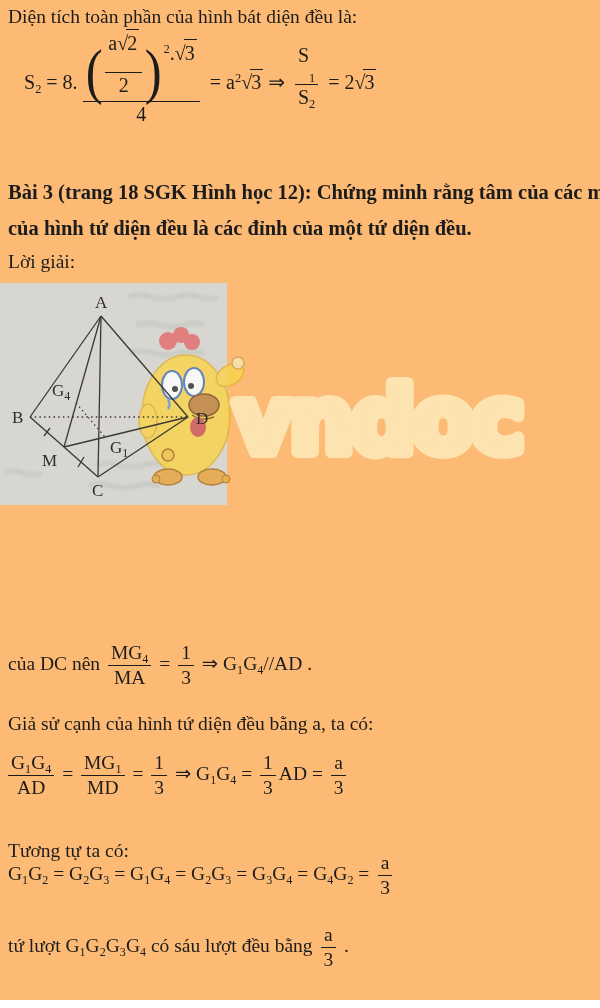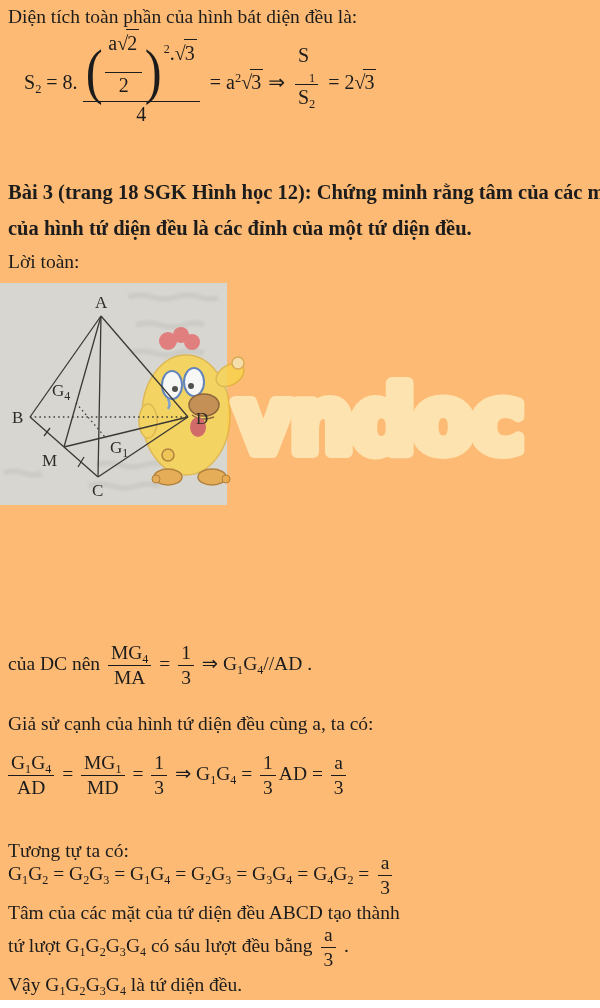--- a/index.html
+++ b/index.html
@@ -71,21 +71,21 @@
       </span><span class="mt"> = 2</span><span class="sqrt">
         <span class="v">√</span>
         <span class="rd">3</span>
       </span></div>
 
   <div class="abs heading" style="left:8px;top:174px">
     <div>Bài 3 (trang 18 SGK Hình học 12): Chứng minh rằng tâm của các mặt</div>
     <div>của hình tứ diện đều là các đỉnh của một tứ diện đều.</div>
   </div>
 
-  <div class="abs txt" style="left:8px;top:251px">Lời toàn:</div>
+  <div class="abs txt" style="left:8px;top:251px">Lời giải:</div>
 
   <div class="abs figure" style="left:0;top:283px">
     <svg width="252" height="225" viewBox="0 0 252 225">
       <defs>
         <filter id="gblur" x="-20%" y="-20%" width="140%" height="140%">
           <feGaussianBlur stdDeviation="1.3"></feGaussianBlur>
         </filter>
       </defs>
 
       <g stroke="#b3b7ae" stroke-width="6" fill="none" opacity="0.30" filter="url(#gblur)">
@@ -154,21 +154,21 @@
 
 
   <div class="abs math-line" style="left:8px;top:641px"><span class="mt">của DC nên </span><span class="frac">
         <span class="num"><span class="mt">MG</span><sub>4</sub></span>
         <span class="den"><span class="mt">MA</span></span>
       </span><span class="mt"> = </span><span class="frac">
         <span class="num"><span class="mt">1</span></span>
         <span class="den"><span class="mt">3</span></span>
       </span><span class="mt"> ⇒ G</span><sub>1</sub><span class="mt">G</span><sub>4</sub><span class="mt">//AD .</span></div>
 
-  <div class="abs txt" style="left:8px;top:713px">Giả sử cạnh của hình tứ diện đều cùng a, ta có:</div>
+  <div class="abs txt" style="left:8px;top:713px">Giả sử cạnh của hình tứ diện đều bằng a, ta có:</div>
 
   <div class="abs math-line" style="left:5px;top:751px"><span class="frac">
         <span class="num"><span class="mt">G</span><sub>1</sub><span class="mt">G</span><sub>4</sub></span>
         <span class="den"><span class="mt">AD</span></span>
       </span><span class="mt"> = </span><span class="frac">
         <span class="num"><span class="mt">MG</span><sub>1</sub></span>
         <span class="den"><span class="mt">MD</span></span>
       </span><span class="mt"> = </span><span class="frac">
         <span class="num"><span class="mt">1</span></span>
         <span class="den"><span class="mt">3</span></span>
@@ -180,22 +180,20 @@
         <span class="den"><span class="mt">3</span></span>
       </span></div>
 
   <div class="abs txt" style="left:8px;top:840px">Tương tự ta có:</div>
 
   <div class="abs math-line" style="left:8px;top:851px"><span class="mt">G</span><sub>1</sub><span class="mt">G</span><sub>2</sub><span class="mt"> = G</span><sub>2</sub><span class="mt">G</span><sub>3</sub><span class="mt"> = G</span><sub>1</sub><span class="mt">G</span><sub>4</sub><span class="mt"> = G</span><sub>2</sub><span class="mt">G</span><sub>3</sub><span class="mt"> = G</span><sub>3</sub><span class="mt">G</span><sub>4</sub><span class="mt"> = G</span><sub>4</sub><span class="mt">G</span><sub>2</sub><span class="mt"> = </span><span class="frac">
         <span class="num"><span class="mt">a</span></span>
         <span class="den"><span class="mt">3</span></span>
       </span></div>
 
-  <div class="abs txt" style="left:8px;top:902px">Tâm của các mặt của tứ diện đều ABCD tạo thành</div>
 
   <div class="abs math-line" style="left:8px;top:923px"><span class="mt">tứ lượt G</span><sub>1</sub><span class="mt">G</span><sub>2</sub><span class="mt">G</span><sub>3</sub><span class="mt">G</span><sub>4</sub><span class="mt"> có sáu lượt đều bằng </span><span class="frac">
         <span class="num"><span class="mt">a</span></span>
         <span class="den"><span class="mt">3</span></span>
       </span><span class="mt"> .</span></div>
 
-  <div class="abs math-line" style="left:8px;top:974px"><span class="mt">Vậy G</span><sub>1</sub><span class="mt">G</span><sub>2</sub><span class="mt">G</span><sub>3</sub><span class="mt">G</span><sub>4</sub><span class="mt"> là tứ diện đều.</span></div>
 
 </div>
 
 </body></html>

